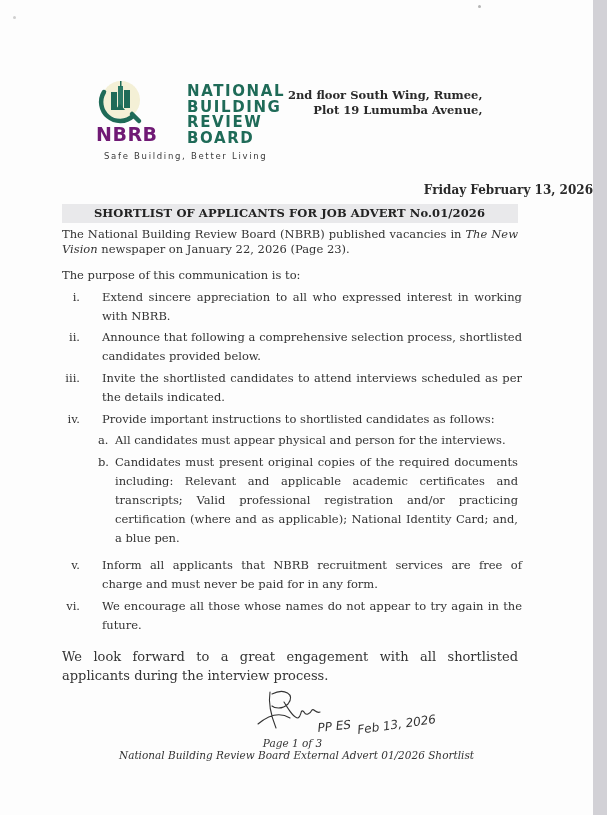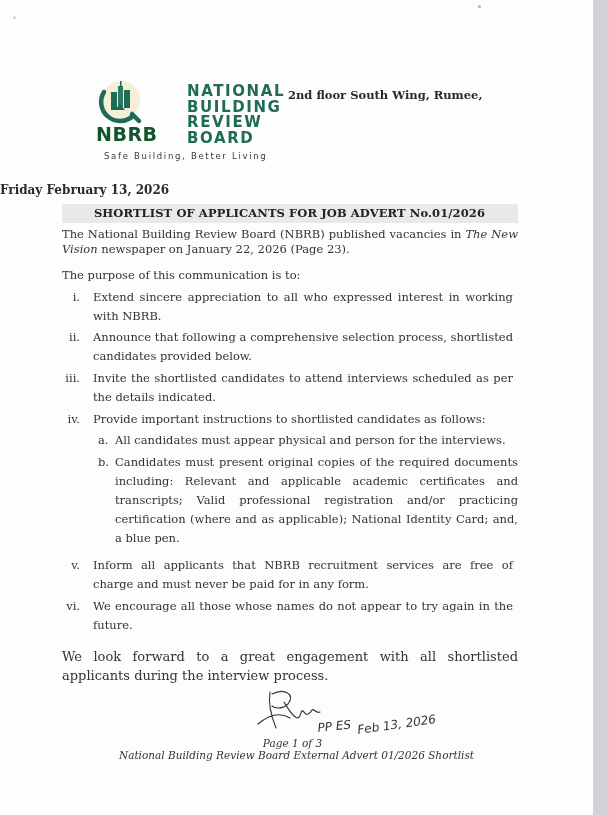--- a/index.html
+++ b/index.html
@@ -47,21 +47,21 @@
       height: 48px;
     }
     .logo-abbr {
       position: absolute;
       left: 3px;
       top: 45px;
       font-family: "DejaVu Sans", "Liberation Sans", sans-serif;
       font-weight: bold;
       font-size: 19px;
       letter-spacing: 0.5px;
-      color: #14532d;
+      color: #701a75;
     }
     .logo-name {
       position: absolute;
       left: 71px;
       top: 6px;
       font-family: "DejaVu Sans", "Liberation Sans", sans-serif;
       font-weight: bold;
       font-size: 15px;
       line-height: 15.5px;
       letter-spacing: 1.6px;
@@ -89,21 +89,21 @@
       line-height: 14.5px;
       color: #2a2a2a;
       white-space: nowrap;
       text-align: right;
     }
     .date {
       position: absolute;
       left: 0;
       top: 183px;
       width: 593px;
-      text-align: left;
+      text-align: right;
       font-weight: bold;
       font-size: 12px;
       color: #2a2a2a;
     }
     .title-banner {
       position: absolute;
       left: 62px;
       top: 204px;
       width: 456px;
       height: 19px;
@@ -141,21 +141,21 @@
     }
     .num {
       position: absolute;
       left: 0;
       width: 18px;
       text-align: right;
       top: 0;
     }
     .item-text {
       position: absolute;
-      left: 31px;
+      left: 40px;
       width: 420px;
       text-align: justify;
       text-align-last: left;
     }
     .sub-item {
       position: absolute;
       left: 98px;
       width: 420px;
       font-size: 11.5px;
       line-height: 19px;
@@ -242,20 +242,21 @@
       <div>NATIONAL</div>
       <div>BUILDING</div>
       <div>REVIEW</div>
       <div>BOARD</div>
     </div>
     <div class="logo-tagline">Safe Building, Better Living</div>
   </div>
 
   <div class="address">
     <div>2nd floor South Wing, Rumee,</div>
+    <div>Plot 19 Lumumba Avenue,</div>
   </div>
 
   <div class="date">Friday February 13, 2026</div>
   <div class="title-banner"></div>
   <div class="title">SHORTLIST OF APPLICANTS FOR JOB ADVERT No.01/2026</div>
 
   <div class="body-text intro"><span>The National Building Review Board (NBRB) published vacancies in </span><i>The New Vision</i><span> newspaper on January 22, 2026 (Page 23).</span></div>
 
   <div class="body-text purpose">The purpose of this communication is to:</div>
 

